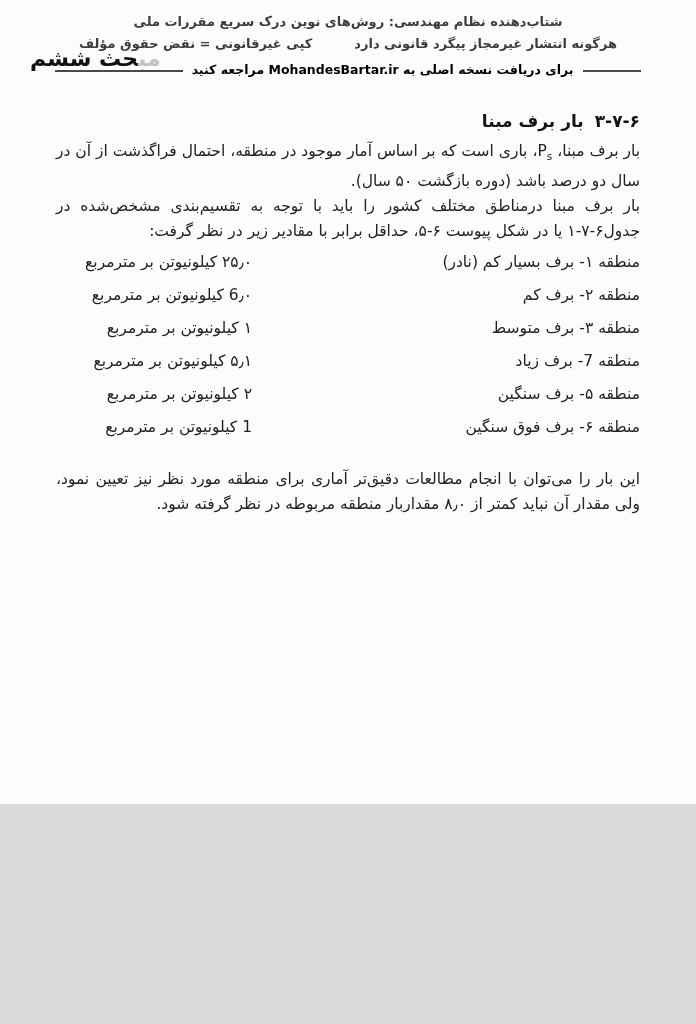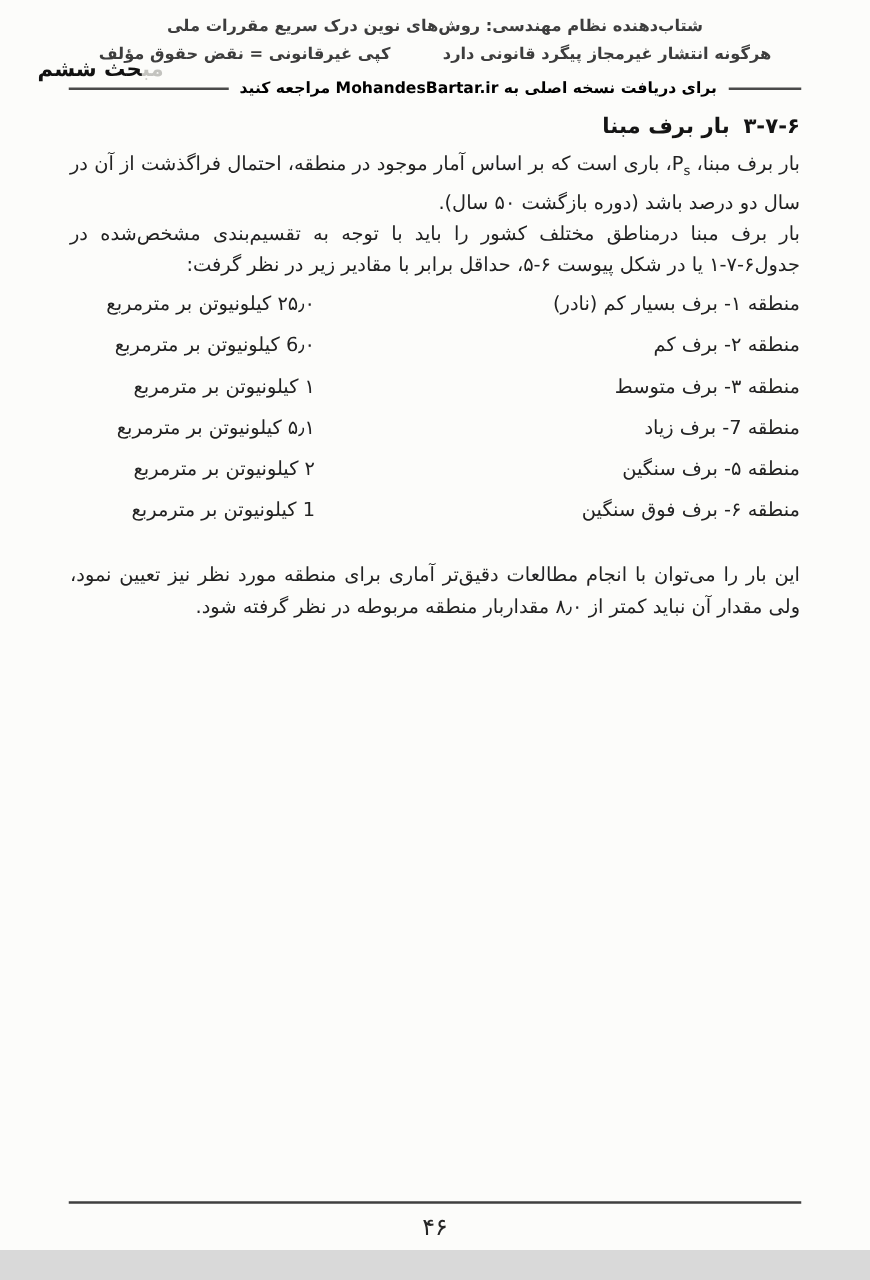--- a/index.html
+++ b/index.html
@@ -1,18 +1,18 @@
 <!DOCTYPE html>
 <html lang="fa"><head>
 <meta charset="utf-8">
 <style>
   html,body{margin:0;padding:0;background:#d9d9d9;}
   .page{
     position:relative;
-    width:696px;height:1000px;
+    width:696px;height:804px;
     background:#fcfcfa;
     overflow:hidden;
     direction:rtl;
     font-family:"DejaVu Sans","Liberation Sans",sans-serif;
     color:#1e1e1e;
     margin:0 auto;
   }
   
   .hdr-line1{
     padding-top:14px;
@@ -20,21 +20,21 @@
     font-size:13px;font-weight:700;color:#3d3d3d;
   }
   .hdr-line2{
     margin-top:7px;
     display:flex;justify-content:center;gap:42px;
     font-size:13px;font-weight:700;color:#3d3d3d;
     white-space:nowrap;
   }
   .chapter-title{
     position:absolute;top:46px;left:30px;
-    font-size:17px;font-weight:700;color:#111;
+    font-size:22px;font-weight:700;color:#111;
     white-space:nowrap;
   }
   .chapter-faded{color:#c3c3bf;}
   .hdr-line3{
     margin:11px 55px 0;
     display:flex;align-items:center;
     font-size:12.5px;font-weight:700;color:#000000;
     white-space:nowrap;
     justify-content:center;
   }
@@ -44,21 +44,21 @@
   .hdr-line3::before{flex:.55;}
   .hdr-line3::after{flex:1.2;}
   .hdr-line3 .mid{padding:0 9px;}
   
   .content{margin:0 56px;}
   .section-heading{
     margin:14px 0 0;
     display:flex;align-items:baseline;
     font-size:17px;font-weight:700;color:#141414;
   }
-  .section-number{margin-inline-end:11px;}
+  .section-number{margin-inline-end:11px;margin-top:20px;}
   .para{
     font-size:15.5px;line-height:25px;
     text-align:justify;text-align-last:right;
     margin:0;color:#222;
   }
   .p1{margin-top:8px;}
   .para sub{font-size:10.5px;}
   .zones{margin-top:1px;}
   .zone-row{
     display:flex;justify-content:space-between;align-items:center;

